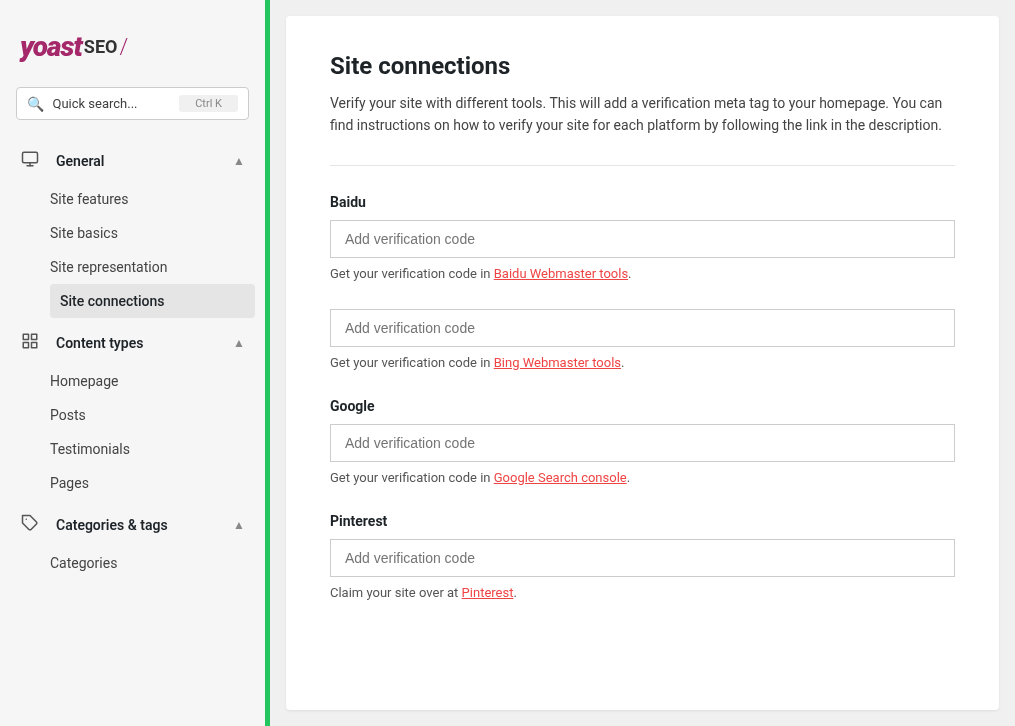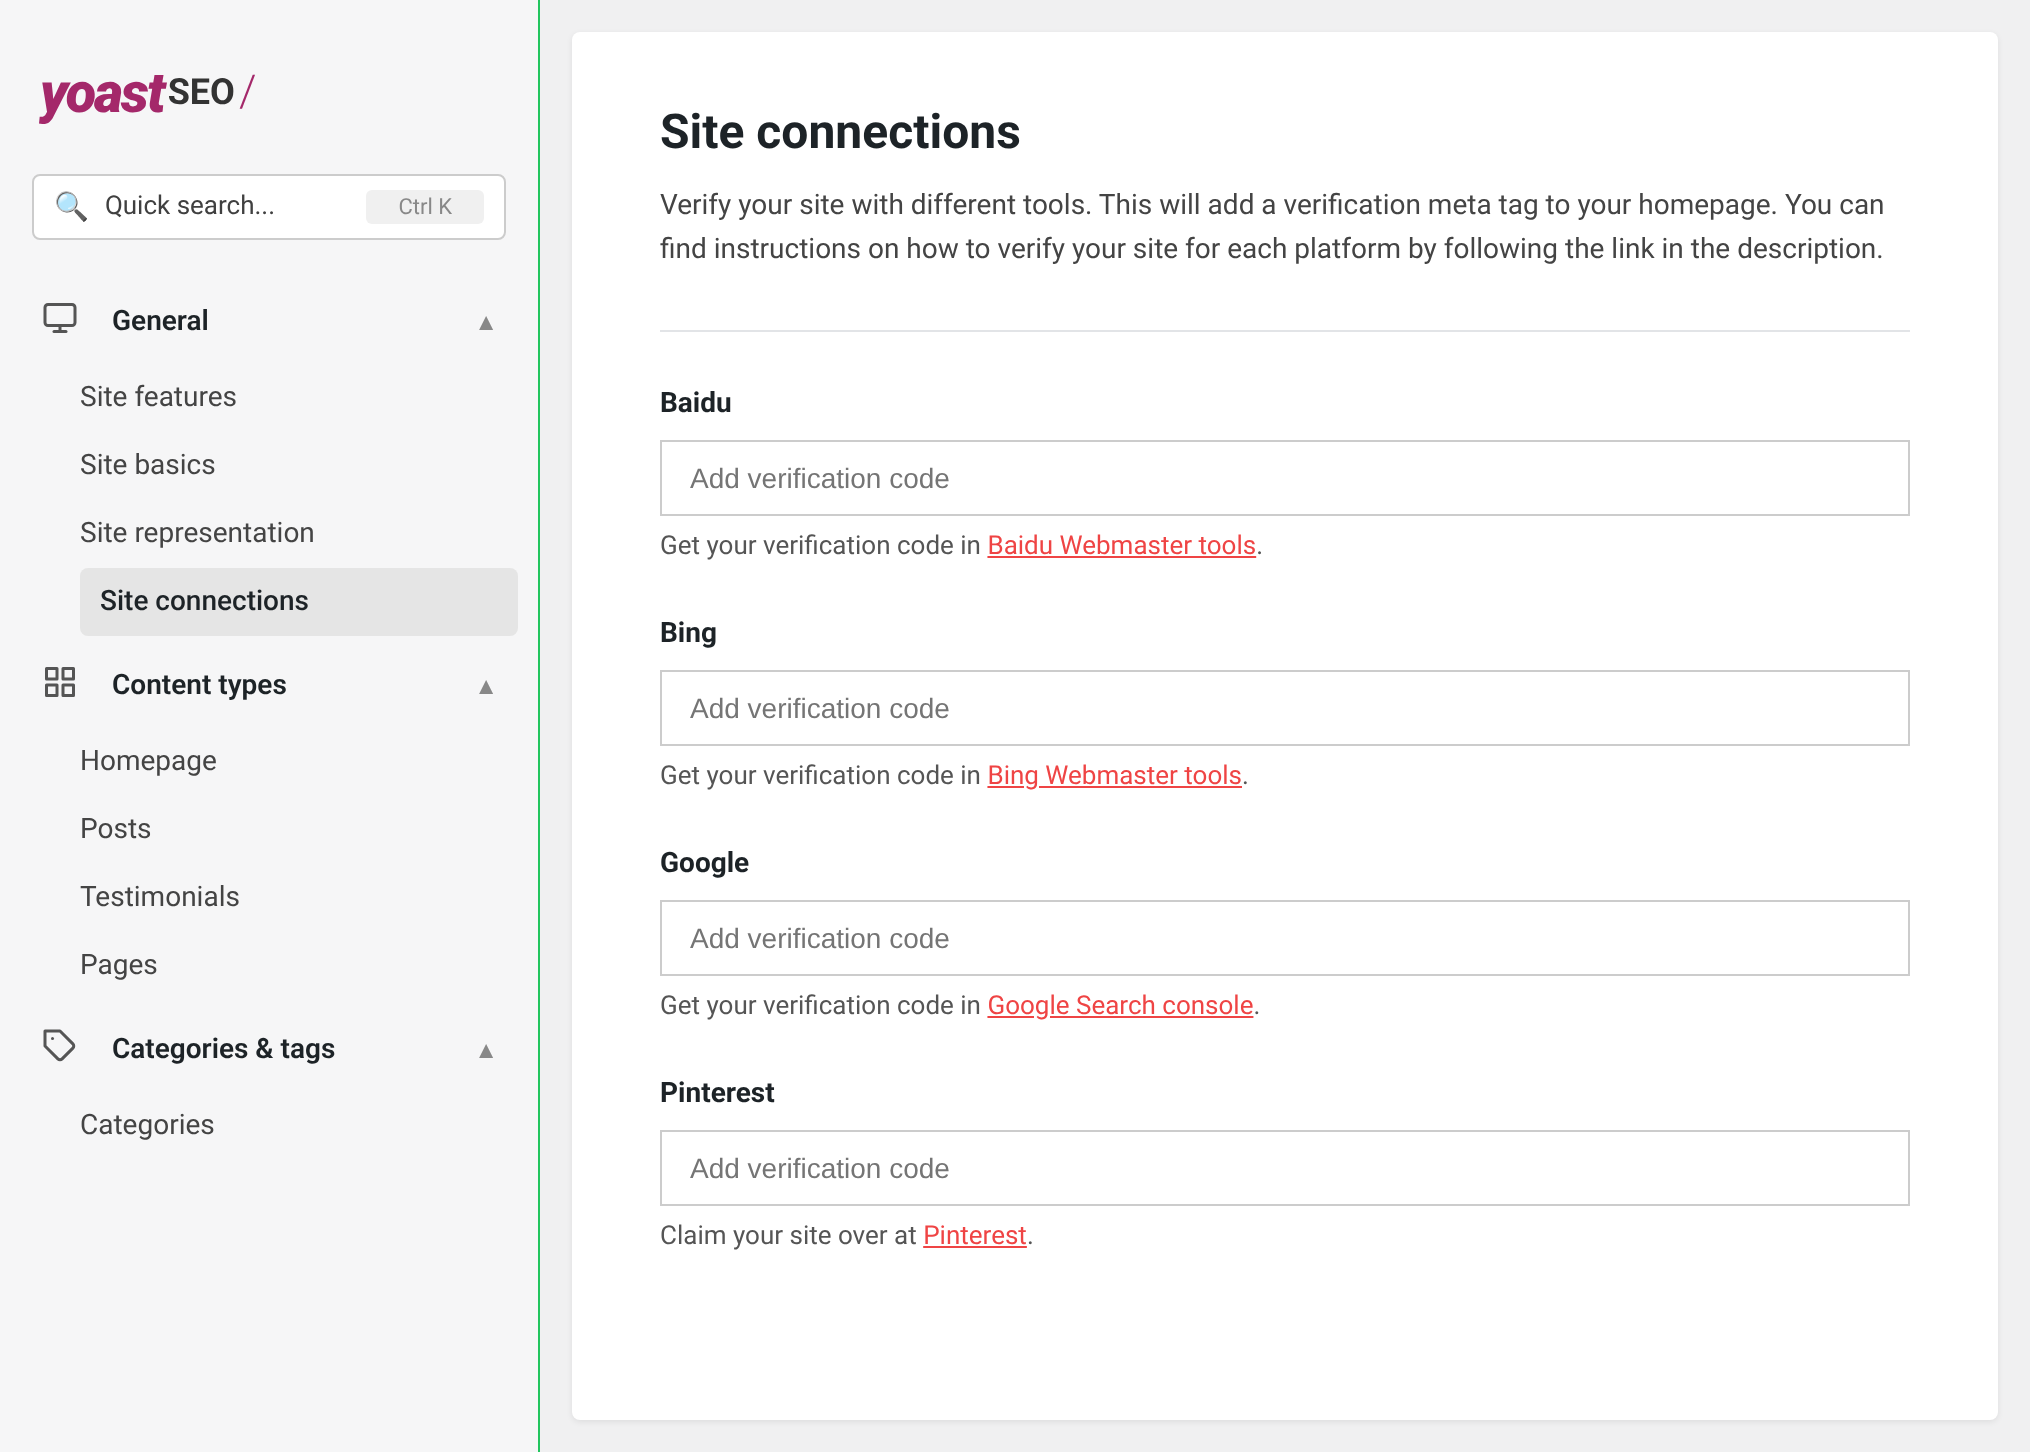--- a/index.html
+++ b/index.html
@@ -11,21 +11,21 @@
       font-size: 14px;
       color: #1d2327;
     }
 
     
     .sidebar {
       width: 270px;
       min-width: 270px;
       background: #f6f6f7;
       padding: 20px 0;
-      border-right: 1px solid #22c55e;
+      border-right: 5px solid #22c55e;
       overflow-y: auto;
     }
 
     .logo-area {
       padding: 10px 20px 24px 20px;
     }
 
     .logo {
       display: flex;
       align-items: center;
@@ -109,21 +109,21 @@
       color: #1d2327;
       flex: 1;
     }
 
     .nav-chevron {
       color: #888;
       font-size: 12px;
     }
 
     .nav-items {
-      padding-left: 40px;
+      padding-left: 50px;
     }
 
     .nav-item {
       display: block;
       padding: 9px 20px 9px 0;
       font-size: 14px;
       color: #444;
       cursor: pointer;
       border-radius: 0;
     }
@@ -285,21 +285,20 @@
 
   <div class="field-section">
     <div class="field-label">Baidu</div>
     <input class="verification-input" type="text" placeholder="Add verification code" style="">
     <div class="field-help">
       <span>Get your verification code in </span><a href="#">Baidu Webmaster tools</a><span>.</span>
     </div>
   </div>
 
   <div class="field-section">
-    <div class="field-label">Bing</div>
     <input class="verification-input" type="text" placeholder="Add verification code" style="">
     <div class="field-help">
       <span>Get your verification code in </span><a href="#">Bing Webmaster tools</a><span>.</span>
     </div>
   </div>
 
   <div class="field-section">
     <div class="field-label">Google</div>
     <input class="verification-input" type="text" placeholder="Add verification code" style="">
     <div class="field-help">

